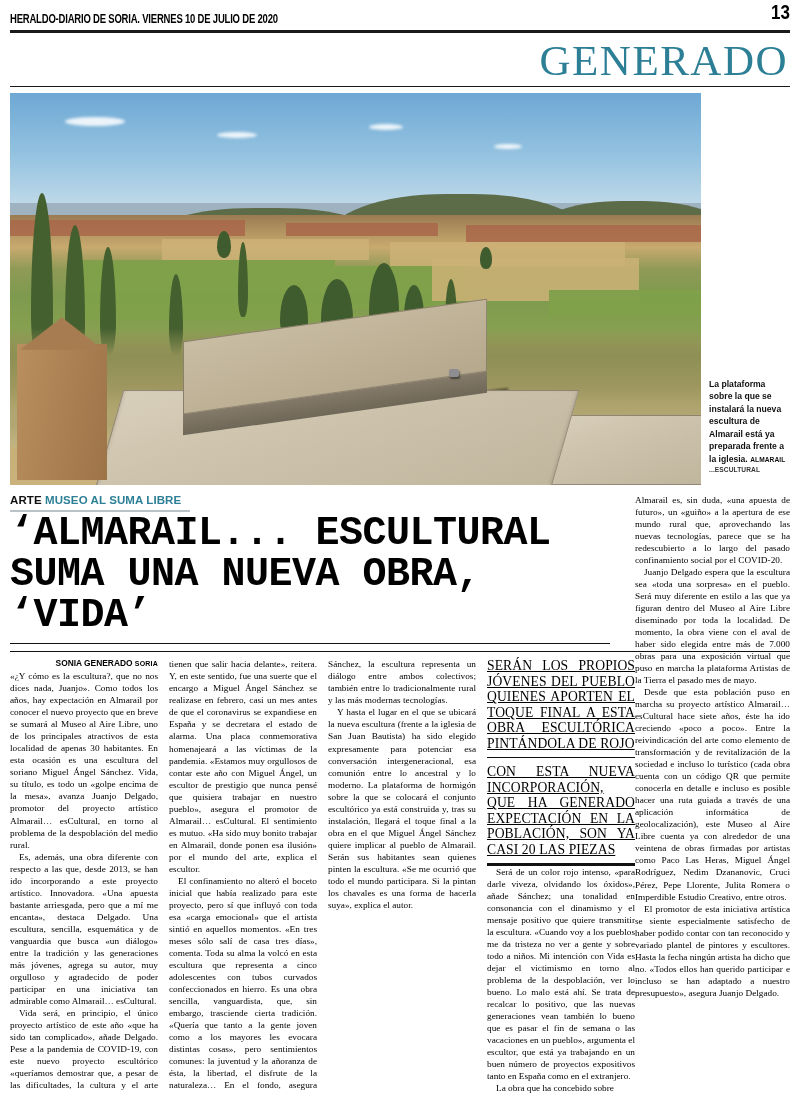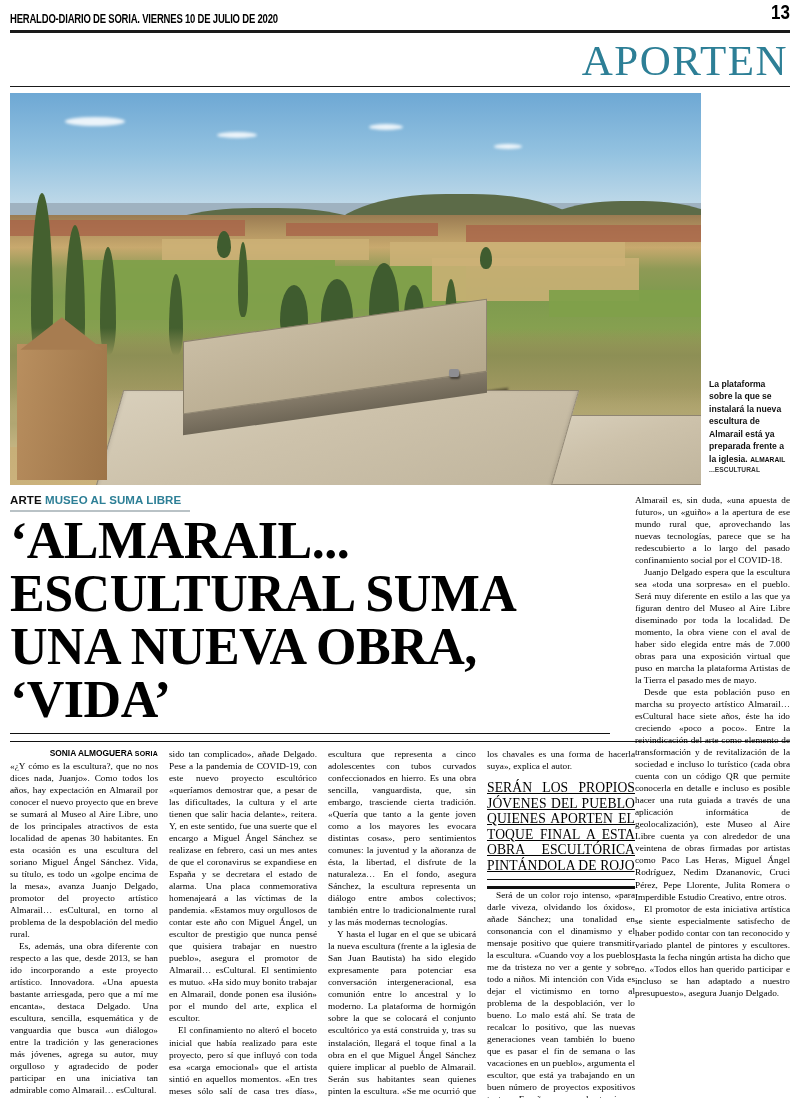--- a/index.html
+++ b/index.html
@@ -195,22 +195,22 @@
     font-size: 11.5px;
     letter-spacing: .1px;
   }
   .kicker .k1 { color: #111; }
   .kicker .k2 { color: #2d7f96; }
   .kicker-rule {
     border-top: 2px solid #b9c2c6;
     width: 180px; margin: 4px 0 2px 0;
   }
   .headline {
-    font-family: Liberation Serif, serif;
-    font-size: 52px;
+    font-family: Liberation Mono, monospace;
+    font-size: 40px;
     line-height: 1.02;
     letter-spacing: -0.5px;
     margin: 2px 0 0 0;
     max-width: 620px;
   }
   .headline-rule { border-top: 1.3px solid #111; width: 600px; margin: 7px 0 6px 0; }
   .standfirst {
     font-size: 13.2px; line-height: 1.32; max-width: 628px;
     letter-spacing: -0.05px;
   }
@@ -274,21 +274,21 @@
 <body>
 
 <div class="page">
 
   <div class="masthead">
     <div class="masthead-left">HERALDO-DIARIO DE SORIA. VIERNES 10 DE JULIO DE 2020</div>
     <div class="masthead-page">13</div>
   </div>
   <div class="rule-double"></div>
 
-  <div class="section-title">APORTEN</div>
+  <div class="section-title">GENERADO</div>
   <div class="rule-under-section"></div>
 
   <div class="photo-wrap">
     <div class="photo">
       <div class="sky"></div>
       <div class="cloud" style="left:8%;top:6%;width:60px;height:9px;"></div>
       <div class="cloud" style="left:30%;top:10%;width:40px;height:6px;"></div>
       <div class="cloud" style="left:52%;top:8%;width:34px;height:6px;"></div>
       <div class="cloud" style="left:70%;top:13%;width:28px;height:5px;"></div>
 
@@ -347,37 +347,38 @@
     <span class="k1">ARTE</span>
     <span class="k2">MUSEO AL SUMA LIBRE</span>
   </div>
   <div class="kicker-rule"></div>
 
   <h1 class="headline">‘ALMARAIL... ESCULTURAL SUMA UNA NUEVA OBRA, ‘VIDA’</h1>
   <div class="headline-rule"></div>
   <div class="rule-body"></div>
 
   <div class="body-cols">
-    <p class="byline"><span>SONIA ALMOGUERA</span> <span class="loc">SORIA</span></p>
+    <p class="byline"><span>SONIA GENERADO</span> <span class="loc">SORIA</span></p>
     <p class="first">«¿Y cómo es la escultura?, que no nos dices nada, Juanjo». Como todos los años, hay expectación en Almarail por conocer el nuevo proyecto que en breve se sumará al Museo al Aire Libre, uno de los principales atractivos de esta localidad de apenas 30 habitantes. En esta ocasión es una escultura del soriano Miguel Ángel Sánchez. Vida, su título, es todo un «golpe encima de la mesa», avanza Juanjo Delgado, promotor del proyecto artístico Almarail… esCultural, en torno al problema de la despoblación del medio rural.</p>
     <p>Es, además, una obra diferente con respecto a las que, desde 2013, se han ido incorporando a este proyecto artístico. Innovadora. «Una apuesta bastante arriesgada, pero que a mí me encanta», destaca Delgado. Una escultura, sencilla, esquemática y de vanguardia que busca «un diálogo» entre la tradición y las generaciones más jóvenes, agrega su autor, muy orgulloso y agradecido de poder participar en una iniciativa tan admirable como Almarail… esCultural.</p>
     <p>Vida será, en principio, el único proyecto artístico de este año «que ha sido tan complicado», añade Delgado. Pese a la pandemia de COVID-19, con este nuevo proyecto escultórico «queríamos demostrar que, a pesar de las dificultades, la cultura y el arte tienen que salir hacia delante», reitera. Y, en este sentido, fue una suerte que el encargo a Miguel Ángel Sánchez se realizase en febrero, casi un mes antes de que el coronavirus se expandiese en España y se decretara el estado de alarma. Una placa conmemorativa homenajeará a las víctimas de la pandemia. «Estamos muy orgullosos de contar este año con Miguel Ángel, un escultor de prestigio que nunca pensé que quisiera trabajar en nuestro pueblo», asegura el promotor de Almarail… esCultural. El sentimiento es mutuo. «Ha sido muy bonito trabajar en Almarail, donde ponen esa ilusión» por el mundo del arte, explica el escultor.</p>
     <p>El confinamiento no alteró el boceto inicial que había realizado para este proyecto, pero sí que influyó con toda esa «carga emocional» que el artista sintió en aquellos momentos. «En tres meses sólo salí de casa tres días», comenta. Toda su alma la volcó en esta escultura que representa a cinco adolescentes con tubos curvados confeccionados en hierro. Es una obra sencilla, vanguardista, que, sin embargo, trasciende cierta tradición. «Quería que tanto a la gente joven como a los mayores les evocara distintas cosas», pero sentimientos comunes: la juventud y la añoranza de ésta, la libertad, el disfrute de la naturaleza… En el fondo, asegura Sánchez, la escultura representa un diálogo entre ambos colectivos; también entre lo tradicionalmente rural y las más modernas tecnologías.</p>
     <p>Y hasta el lugar en el que se ubicará la nueva escultura (frente a la iglesia de San Juan Bautista) ha sido elegido expresamente para potenciar esa conversación intergeneracional, esa comunión entre lo ancestral y lo moderno. La plataforma de hormigón sobre la que se colocará el conjunto escultórico ya está construida y, tras su instalación, llegará el toque final a la obra en el que Miguel Ángel Sánchez quiere implicar al pueblo de Almarail. Serán sus habitantes sean quienes pinten la escultura. «Se me ocurrió que todo el mundo participara. Si la pintan los chavales es una forma de hacerla suya», explica el autor.</p>
 
     <div class="pull">
       <div class="pull-text">SERÁN LOS PROPIOS JÓVENES DEL PUEBLO QUIENES APORTEN EL TOQUE FINAL A ESTA OBRA ESCULTÓRICA PINTÁNDOLA DE ROJO</div>
       <div class="pull-rule"></div>
+      <div class="pull-text">CON ESTA NUEVA INCORPORACIÓN, QUE HA GENERADO EXPECTACIÓN EN LA POBLACIÓN, SON YA CASI 20 LAS PIEZAS</div>
       <div class="pull-rule-thick"></div>
     </div>
 
     <p>Será de un color rojo intenso, «para darle viveza, olvidando los óxidos», añade Sánchez; una tonalidad en consonancia con el dinamismo y el mensaje positivo que quiere transmitir la escultura. «Cuando voy a los pueblos me da tristeza no ver a gente y sobre todo a niños. Mi intención con Vida es dejar el victimismo en torno al problema de la despoblación, ver lo bueno. Lo malo está ahí. Se trata de recalcar lo positivo, que las nuevas generaciones vean también lo bueno que es pasar el fin de semana o las vacaciones en un pueblo», argumenta el escultor, que está ya trabajando en un buen número de proyectos expositivos tanto en España como en el extranjero.</p>
     <p>La obra que ha concebido sobre</p>
   </div>
 
   <div class="rail">
-    <p class="first">Almarail es, sin duda, «una apuesta de futuro», un «guiño» a la apertura de ese mundo rural que, aprovechando las nuevas tecnologías, parece que se ha redescubierto a lo largo del pasado confinamiento social por el COVID-18.</p>
+    <p class="first">Almarail es, sin duda, «una apuesta de futuro», un «guiño» a la apertura de ese mundo rural que, aprovechando las nuevas tecnologías, parece que se ha redescubierto a lo largo del pasado confinamiento social por el COVID-20.</p>
     <p>Juanjo Delgado espera que la escultura sea «toda una sorpresa» en el pueblo. Será muy diferente en estilo a las que ya figuran dentro del Museo al Aire Libre diseminado por toda la localidad. De momento, la obra viene con el aval de haber sido elegida entre más de 7.000 obras para una exposición virtual que puso en marcha la plataforma Artistas de la Tierra el pasado mes de mayo.</p>
     <p>Desde que esta población puso en marcha su proyecto artístico Almarail… esCultural hace siete años, éste ha ido creciendo «poco a poco». Entre la reivindicación del arte como elemento de transformación y de revitalización de la sociedad e incluso lo turístico (cada obra cuenta con un código QR que permite conocerla en detalle e incluso es posible hacer una ruta guiada a través de una aplicación informática de geolocalización), este Museo al Aire Libre cuenta ya con alrededor de una veintena de obras firmadas por artistas como Paco Las Heras, Miguel Ángel Rodríguez, Nedim Dzananovic, Cruci Pérez, Pepe Llorente, Julita Romera o Imperdible Estudio Creativo, entre otros.</p>
     <p>El promotor de esta iniciativa artística se siente especialmente satisfecho de haber podido contar con tan reconocido y variado plantel de pintores y escultores. Hasta la fecha ningún artista ha dicho que no. «Todos ellos han querido participar e incluso se han adaptado a nuestro presupuesto», asegura Juanjo Delgado.</p>
   </div>
 
 </div>
 
 </body></html>

